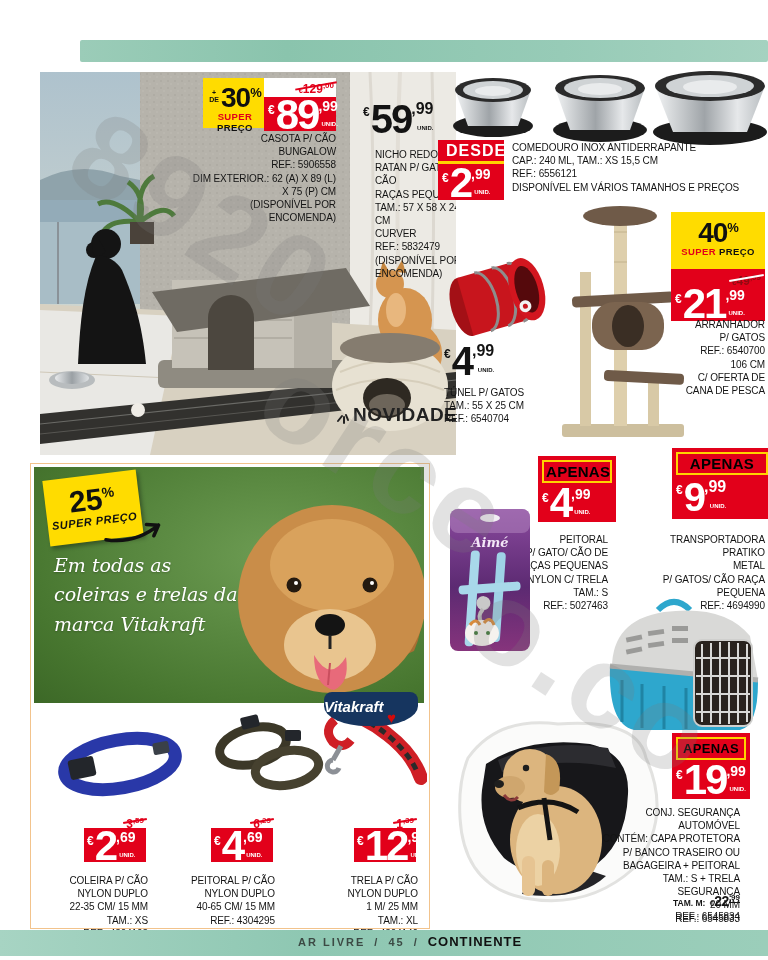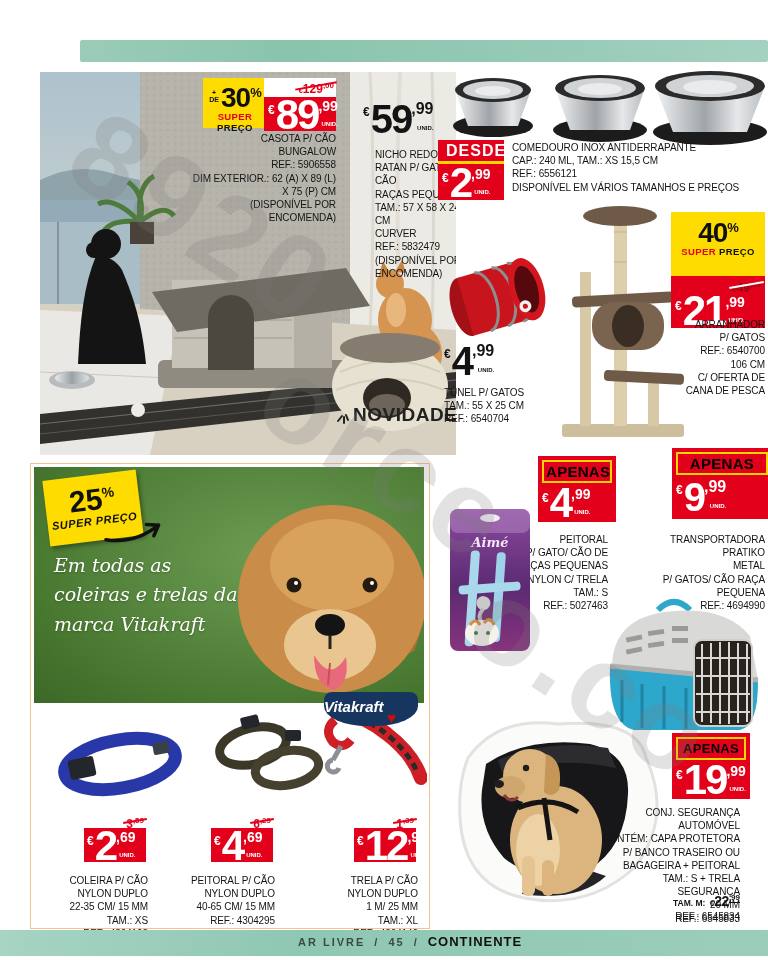--- a/index.html
+++ b/index.html
@@ -319,21 +319,21 @@
         <rect x="20" y="92" width="102" height="11" rx="4" fill="#6f5a48"></rect>
       </g>
   <rect x="40" y="100" width="72" height="48" rx="22" fill="#7b644f"></rect>
   <ellipse cx="76" cy="124" rx="16" ry="21" fill="#3a2e24"></ellipse>
   <g transform="rotate(3 95 175)">
         <rect x="52" y="170" width="80" height="11" rx="4" fill="#6f5a48"></rect>
       </g>
 </svg>
 
 <div class="abs" style="left:671px;top:212px;width:94px;">
-  <div class="yellow pct-badge" style="padding:3px 0 19px;">
+  <div class="yellow pct-badge" style="padding:3px 0 12px;">
     <div class="pct-big"><span>40</span><sup>%</sup></div>
     <div class="sp-line"><span class="sup-red">SUPER</span> <span>PREÇO</span></div>
   </div>
   <div class="redblock" style="padding:2px 4px 3px;">
     <div style="text-align:right;">
       <span class="op onred"><span style="font-size:8px;">€</span><span>49</span><sup>,99</sup></span>
     </div>
     <div class="bp">
       <span class="c">€</span>
           <span class="i">21</span>

